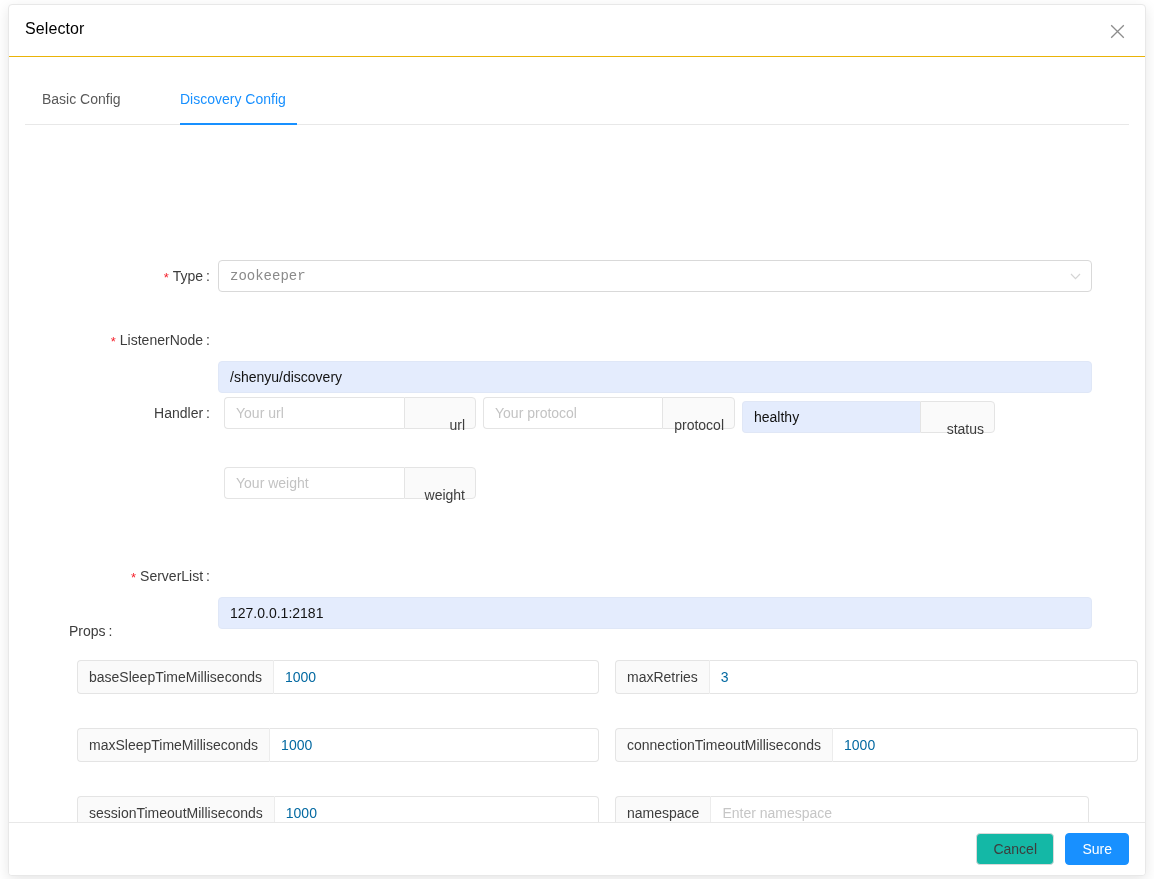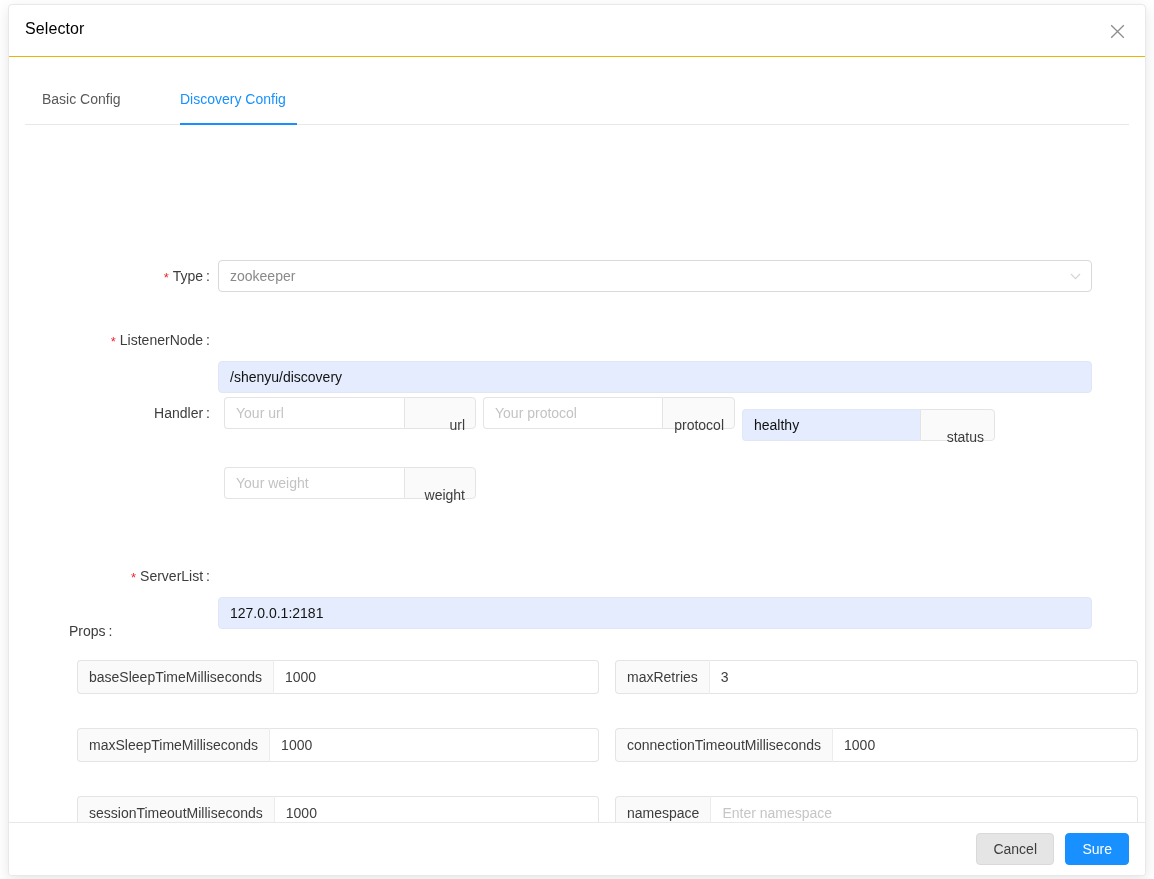--- a/index.html
+++ b/index.html
@@ -117,20 +117,21 @@
   .inp::placeholder { color: #bfbfbf; }
 
   
   .select-wrap {
     position: absolute;
     height: 32px;
     border: 1px solid #d9d9d9;
     border-radius: 4px;
     background: #fff;
     cursor: pointer;
+    font-family: Liberation Mono, monospace;
   }
   .select-value {
     position: absolute;
     left: 11px; top: 0;
     line-height: 30px;
     font-size: 14px;
     color: #8a8a8a;
   }
   .select-arrow {
     position: absolute;
@@ -202,21 +203,21 @@
   }
   .pgrp .gi {
     flex: 1 1 auto;
     height: 34px;
     border: 1px solid #e4e4e4;
     border-left: none;
     border-radius: 0 4px 4px 0;
     background: #fff;
     font-size: 14px;
     font-family: "Liberation Sans", sans-serif;
-    color: #404040;
+    color: #0369a1;
     padding: 9px 11px;
     line-height: 32px;
     outline: none;
     min-width: 0;
   }
   .pgrp .gi::placeholder { color: #c6c6c6; }
 
   
   .footer {
     position: absolute;
@@ -232,21 +233,21 @@
     height: 32px;
     border-radius: 4px;
     font-size: 14px;
     font-family: "Liberation Sans", sans-serif;
     line-height: 30px;
     cursor: pointer;
     padding: 0 16px;
   }
   .btn-cancel {
     right: 91px;
-    background: #e5e5e5;
+    background: #14b8a6;
     border: 1px solid #d9d9d9;
     color: #3d3d3d;
   }
   .btn-sure {
     right: 16px;
     background: #1890ff;
     border: 1px solid #1890ff;
     color: #ffffff;
   }
 </style>
@@ -296,21 +297,21 @@
     <div class="grp" style="left:215px; top:272px; width:252px;">
       <input class="gi" placeholder="Your url" style="">
       <div class="addon" style="width:72px;">url</div>
     </div>
 
     <div class="grp" style="left:474px; top:272px; width:252px;">
       <input class="gi" placeholder="Your protocol" style="">
       <div class="addon" style="width:73px;">protocol</div>
     </div>
 
-    <div class="grp" style="left:733px; top:284px; width:253px;">
+    <div class="grp" style="left:733px; top:276px; width:253px;">
       <input class="gi filled" value="healthy" style="">
       <div class="addon" style="width:75px;">status</div>
     </div>
 
     <div class="grp" style="left:215px; top:342px; width:252px;">
       <input class="gi" placeholder="Your weight" style="">
       <div class="addon" style="width:72px;">weight</div>
     </div>
 
     <div class="field-label" style="left:60px; top:435px; width:141px;">
@@ -340,21 +341,21 @@
     <div class="pgrp" style="left:606px; top:603px; width:523px;">
       <div class="addon">connectionTimeoutMilliseconds</div>
       <input class="gi" value="1000" style="">
     </div>
 
     <div class="pgrp" style="left:68px; top:671px; width:522px;">
       <div class="addon">sessionTimeoutMilliseconds</div>
       <input class="gi" value="1000" style="">
     </div>
 
-    <div class="pgrp" style="left:606px; top:671px; width:523px;">
+    <div class="pgrp" style="left:606px; top:671px; width:474px;">
       <div class="addon">namespace</div>
       <input class="gi" placeholder="Enter namespace" style="">
     </div>
 
     <div class="pgrp" style="left:68px; top:739px; width:522px;">
       <div class="addon">digest</div>
       <input class="gi" placeholder="Enter digest" style="">
     </div>
 
   </div>

